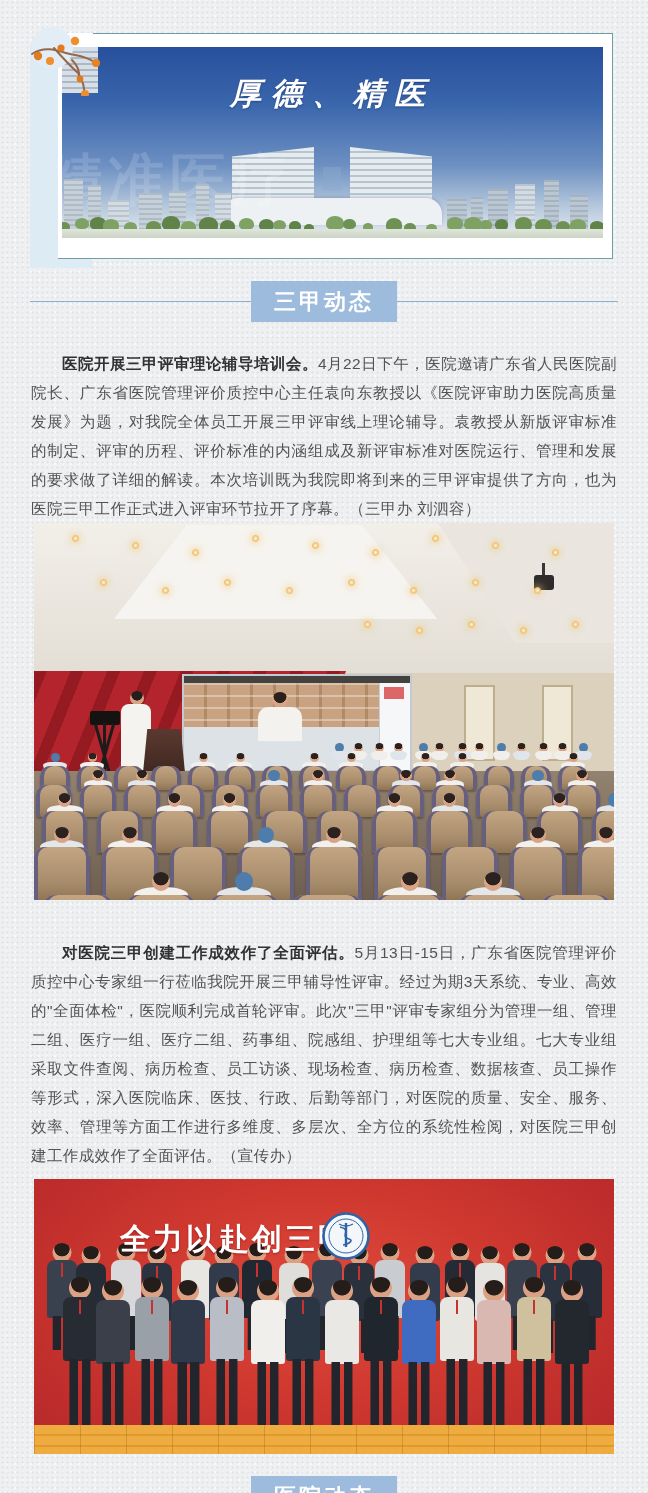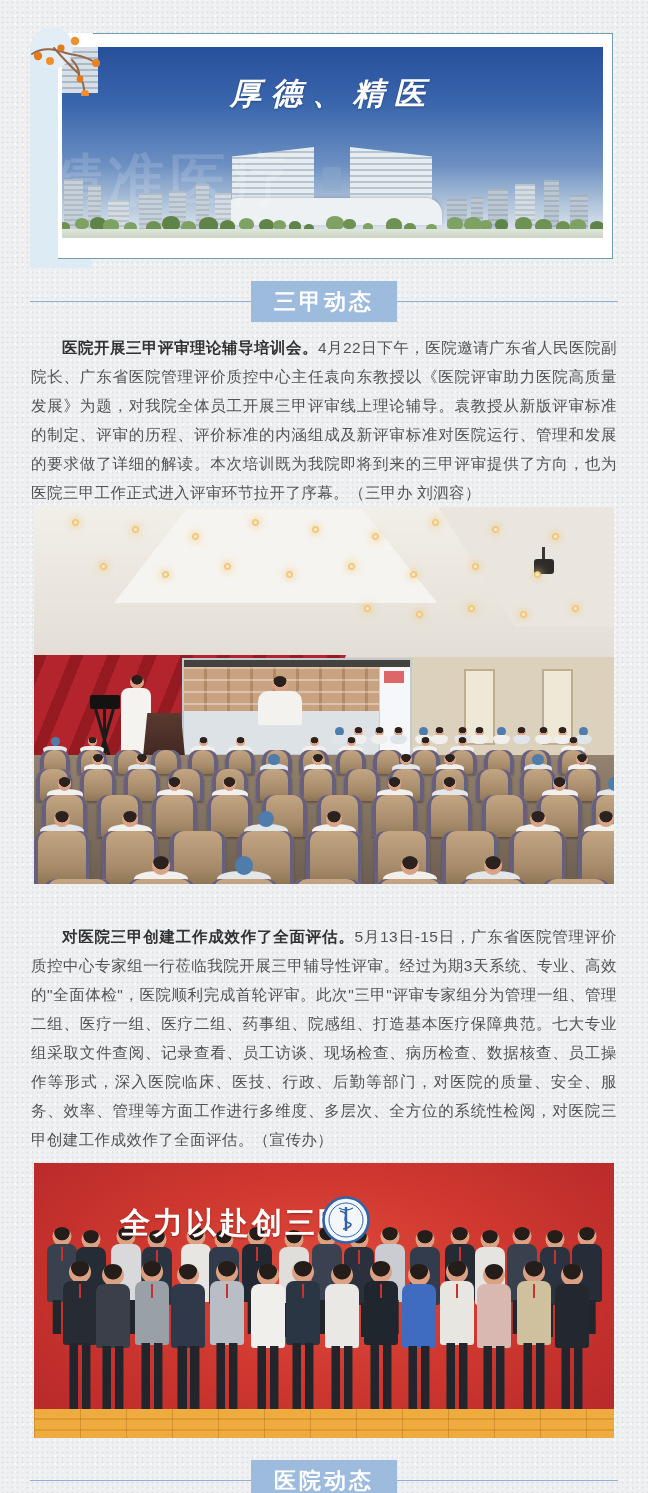--- a/index.html
+++ b/index.html
@@ -49,21 +49,21 @@
   
   .section-head{display:flex;align-items:center;padding:0 30px;height:41px;}
   .sh1{margin-top:13px;} .sh2{margin-top:22px;}
   .hline{flex:1;height:1px;background:#8cb0d6;}
   .badge{width:146px;height:41px;line-height:41px;text-align:center;background:#9dbbdc;color:#ffffff;
     font-size:22px;font-weight:bold;letter-spacing:3px;}
 
   
   .para{margin:0 31px;font-size:15.5px;line-height:29px;color:#535353;text-align:justify;
     letter-spacing:.4px;text-indent:2em;}
-  .p1{margin-top:11px;} .p2{margin-top:38px;}
+  .p1{margin-top:27px;} .p2{margin-top:38px;}
   .para b{color:#313131;}
 
   
   .photo{position:relative;width:580px;margin:0 auto;overflow:hidden;}
   .photo1{height:377px;background:#efece7;}
   .photo2{height:275px;margin-top:9px;
     background:radial-gradient(ellipse at 50% 42%,#e04b3c 0%,#cf382f 45%,#b4272a 100%);}
 
   
   .ceiling{position:absolute;left:0;top:0;right:0;height:152px;background:linear-gradient(180deg,#f2efe9,#e3ded5);}
@@ -407,21 +407,21 @@
     <div style="position: absolute; left: 376px; top: 64px; width: 7px; height: 7px; border-radius: 50%; background: radial-gradient(rgb(255, 246, 221), rgb(238, 191, 110) 60%, rgba(238, 191, 110, 0)); box-shadow: rgba(240, 200, 120, 0.55) 0px 0px 7px 2px; z-index: 2;"></div>
     <div style="position: absolute; left: 438px; top: 56px; width: 7px; height: 7px; border-radius: 50%; background: radial-gradient(rgb(255, 246, 221), rgb(238, 191, 110) 60%, rgba(238, 191, 110, 0)); box-shadow: rgba(240, 200, 120, 0.55) 0px 0px 7px 2px; z-index: 2;"></div>
     <div style="position: absolute; left: 500px; top: 64px; width: 7px; height: 7px; border-radius: 50%; background: radial-gradient(rgb(255, 246, 221), rgb(238, 191, 110) 60%, rgba(238, 191, 110, 0)); box-shadow: rgba(240, 200, 120, 0.55) 0px 0px 7px 2px; z-index: 2;"></div>
     <div style="position: absolute; left: 330px; top: 98px; width: 7px; height: 7px; border-radius: 50%; background: radial-gradient(rgb(255, 246, 221), rgb(238, 191, 110) 60%, rgba(238, 191, 110, 0)); box-shadow: rgba(240, 200, 120, 0.55) 0px 0px 7px 2px; z-index: 2;"></div>
     <div style="position: absolute; left: 382px; top: 104px; width: 7px; height: 7px; border-radius: 50%; background: radial-gradient(rgb(255, 246, 221), rgb(238, 191, 110) 60%, rgba(238, 191, 110, 0)); box-shadow: rgba(240, 200, 120, 0.55) 0px 0px 7px 2px; z-index: 2;"></div>
     <div style="position: absolute; left: 434px; top: 98px; width: 7px; height: 7px; border-radius: 50%; background: radial-gradient(rgb(255, 246, 221), rgb(238, 191, 110) 60%, rgba(238, 191, 110, 0)); box-shadow: rgba(240, 200, 120, 0.55) 0px 0px 7px 2px; z-index: 2;"></div>
     <div style="position: absolute; left: 486px; top: 104px; width: 7px; height: 7px; border-radius: 50%; background: radial-gradient(rgb(255, 246, 221), rgb(238, 191, 110) 60%, rgba(238, 191, 110, 0)); box-shadow: rgba(240, 200, 120, 0.55) 0px 0px 7px 2px; z-index: 2;"></div>
     <div style="position: absolute; left: 538px; top: 98px; width: 7px; height: 7px; border-radius: 50%; background: radial-gradient(rgb(255, 246, 221), rgb(238, 191, 110) 60%, rgba(238, 191, 110, 0)); box-shadow: rgba(240, 200, 120, 0.55) 0px 0px 7px 2px; z-index: 2;"></div>
   </div>
 
-<p class="para p2"><b>对医院三甲创建工作成效作了全面评估。</b><span>5月13日-15日，广东省医院管理评价质控中心专家组一行莅临我院开展三甲辅导性评审。经过为期3天系统、专业、高效的"全面体检"，医院顺利完成首轮评审。此次"三甲"评审专家组分为管理一组、管理二组、医疗一组、医疗二组、药事组、院感组、打造基本医疗保障典范。七大专业组采取文件查阅、记录查看、员工访谈、现场检查、病历检查、数据核查、员工操作等形式，深入医院临床、医技、行政、后勤等部门，对医院的质量、安全、服务、效率、管理等方面工作进行多维度、多层次、全方位的系统性检阅，对医院三甲创建工作成效作了全面评估。（宣传办）</span></p>
+<p class="para p2"><b>对医院三甲创建工作成效作了全面评估。</b><span>5月13日-15日，广东省医院管理评价质控中心专家组一行莅临我院开展三甲辅导性评审。经过为期3天系统、专业、高效的"全面体检"，医院顺利完成首轮评审。此次"三甲"评审专家组分为管理一组、管理二组、医疗一组、医疗二组、药事组、院感组、护理组等七大专业组。七大专业组采取文件查阅、病历检查、员工访谈、现场检查、病历检查、数据核查、员工操作等形式，深入医院临床、医技、行政、后勤等部门，对医院的质量、安全、服务、效率、管理等方面工作进行多维度、多层次、全方位的系统性检阅，对医院三甲创建工作成效作了全面评估。（宣传办）</span></p>
 
 <div class="photo photo2" id="ph2">
   <div class="slogan sl-l">全力以赴创三甲</div>
   <svg class="logo-svg" width="48" height="48" viewBox="0 0 48 48">
     <circle cx="24" cy="24" r="22.5" fill="#f4f7fa"></circle>
     <circle cx="24" cy="24" r="22.5" fill="none" stroke="#2f64a8" stroke-width="2.6"></circle>
     <circle cx="24" cy="24" r="17" fill="none" stroke="#2f64a8" stroke-width="1"></circle>
     <path d="M24 11 L24 35" stroke="#2f64a8" stroke-width="2.4"></path>
     <path d="M18 15 C31 18 17 24 27 27 C33 29 24 33 21 33" stroke="#2f64a8" stroke-width="1.7" fill="none"></path>
     <path d="M17 12 Q24 16 31 12" stroke="#2f64a8" stroke-width="1.4" fill="none"></path>

